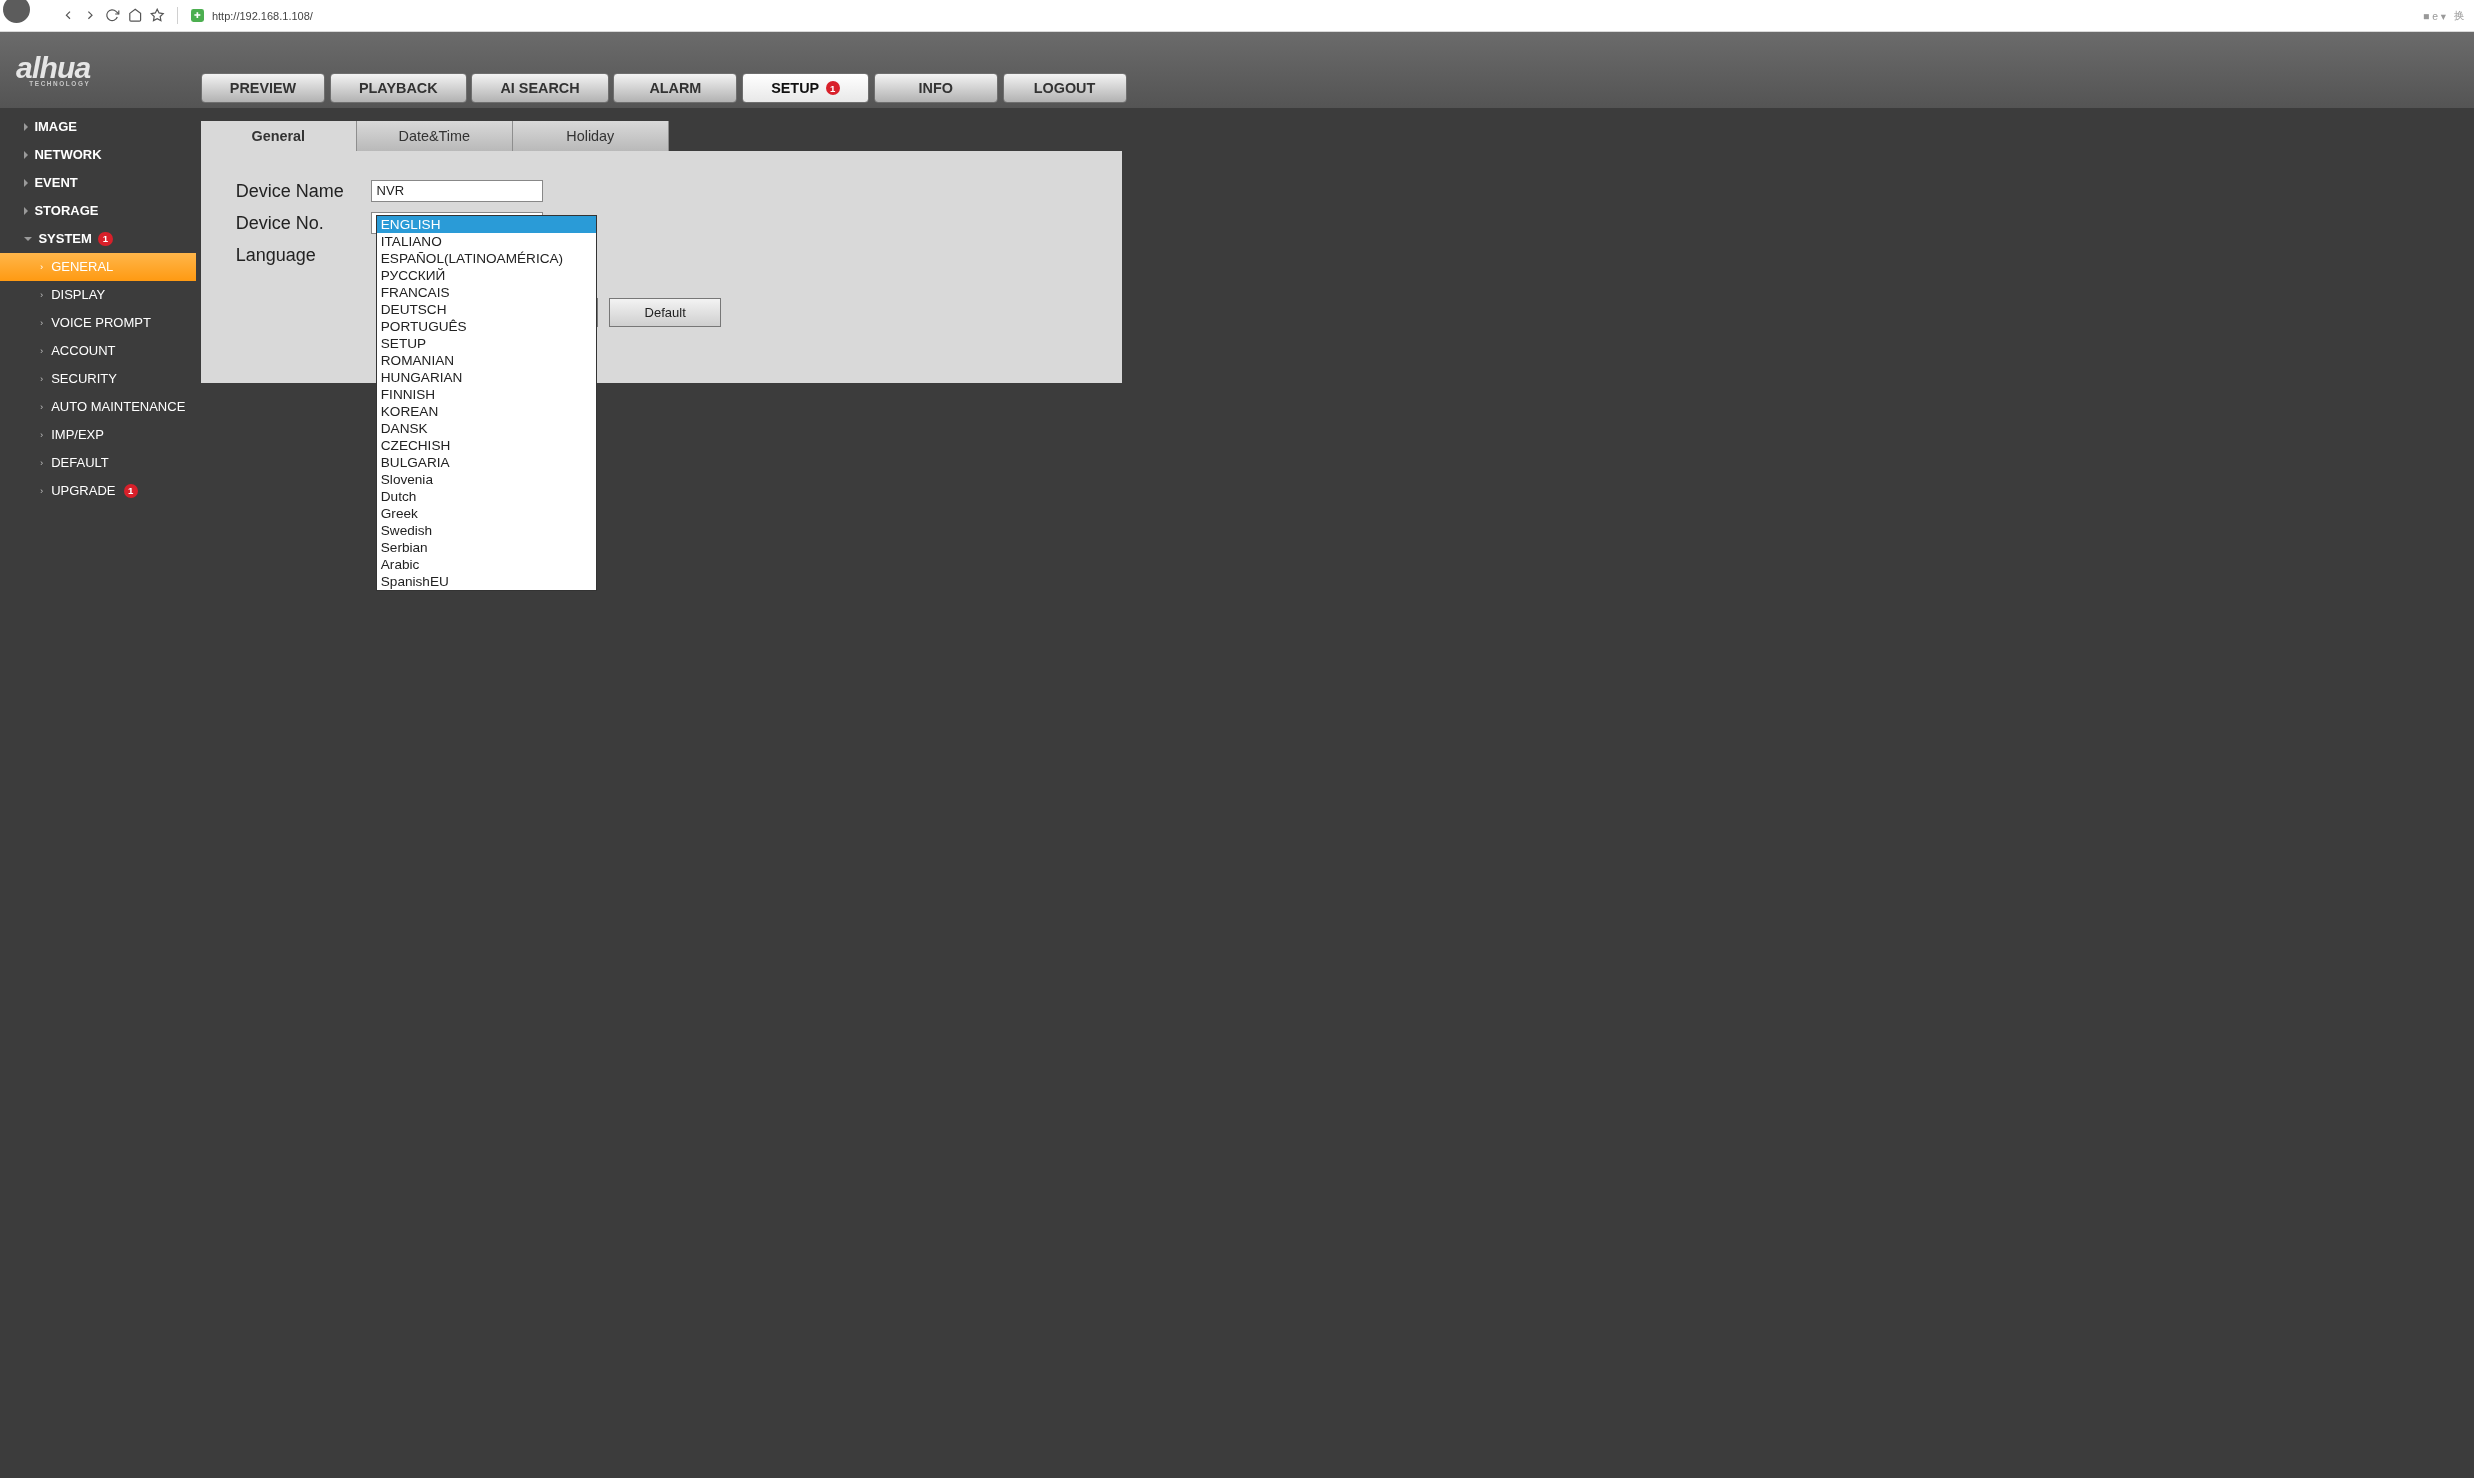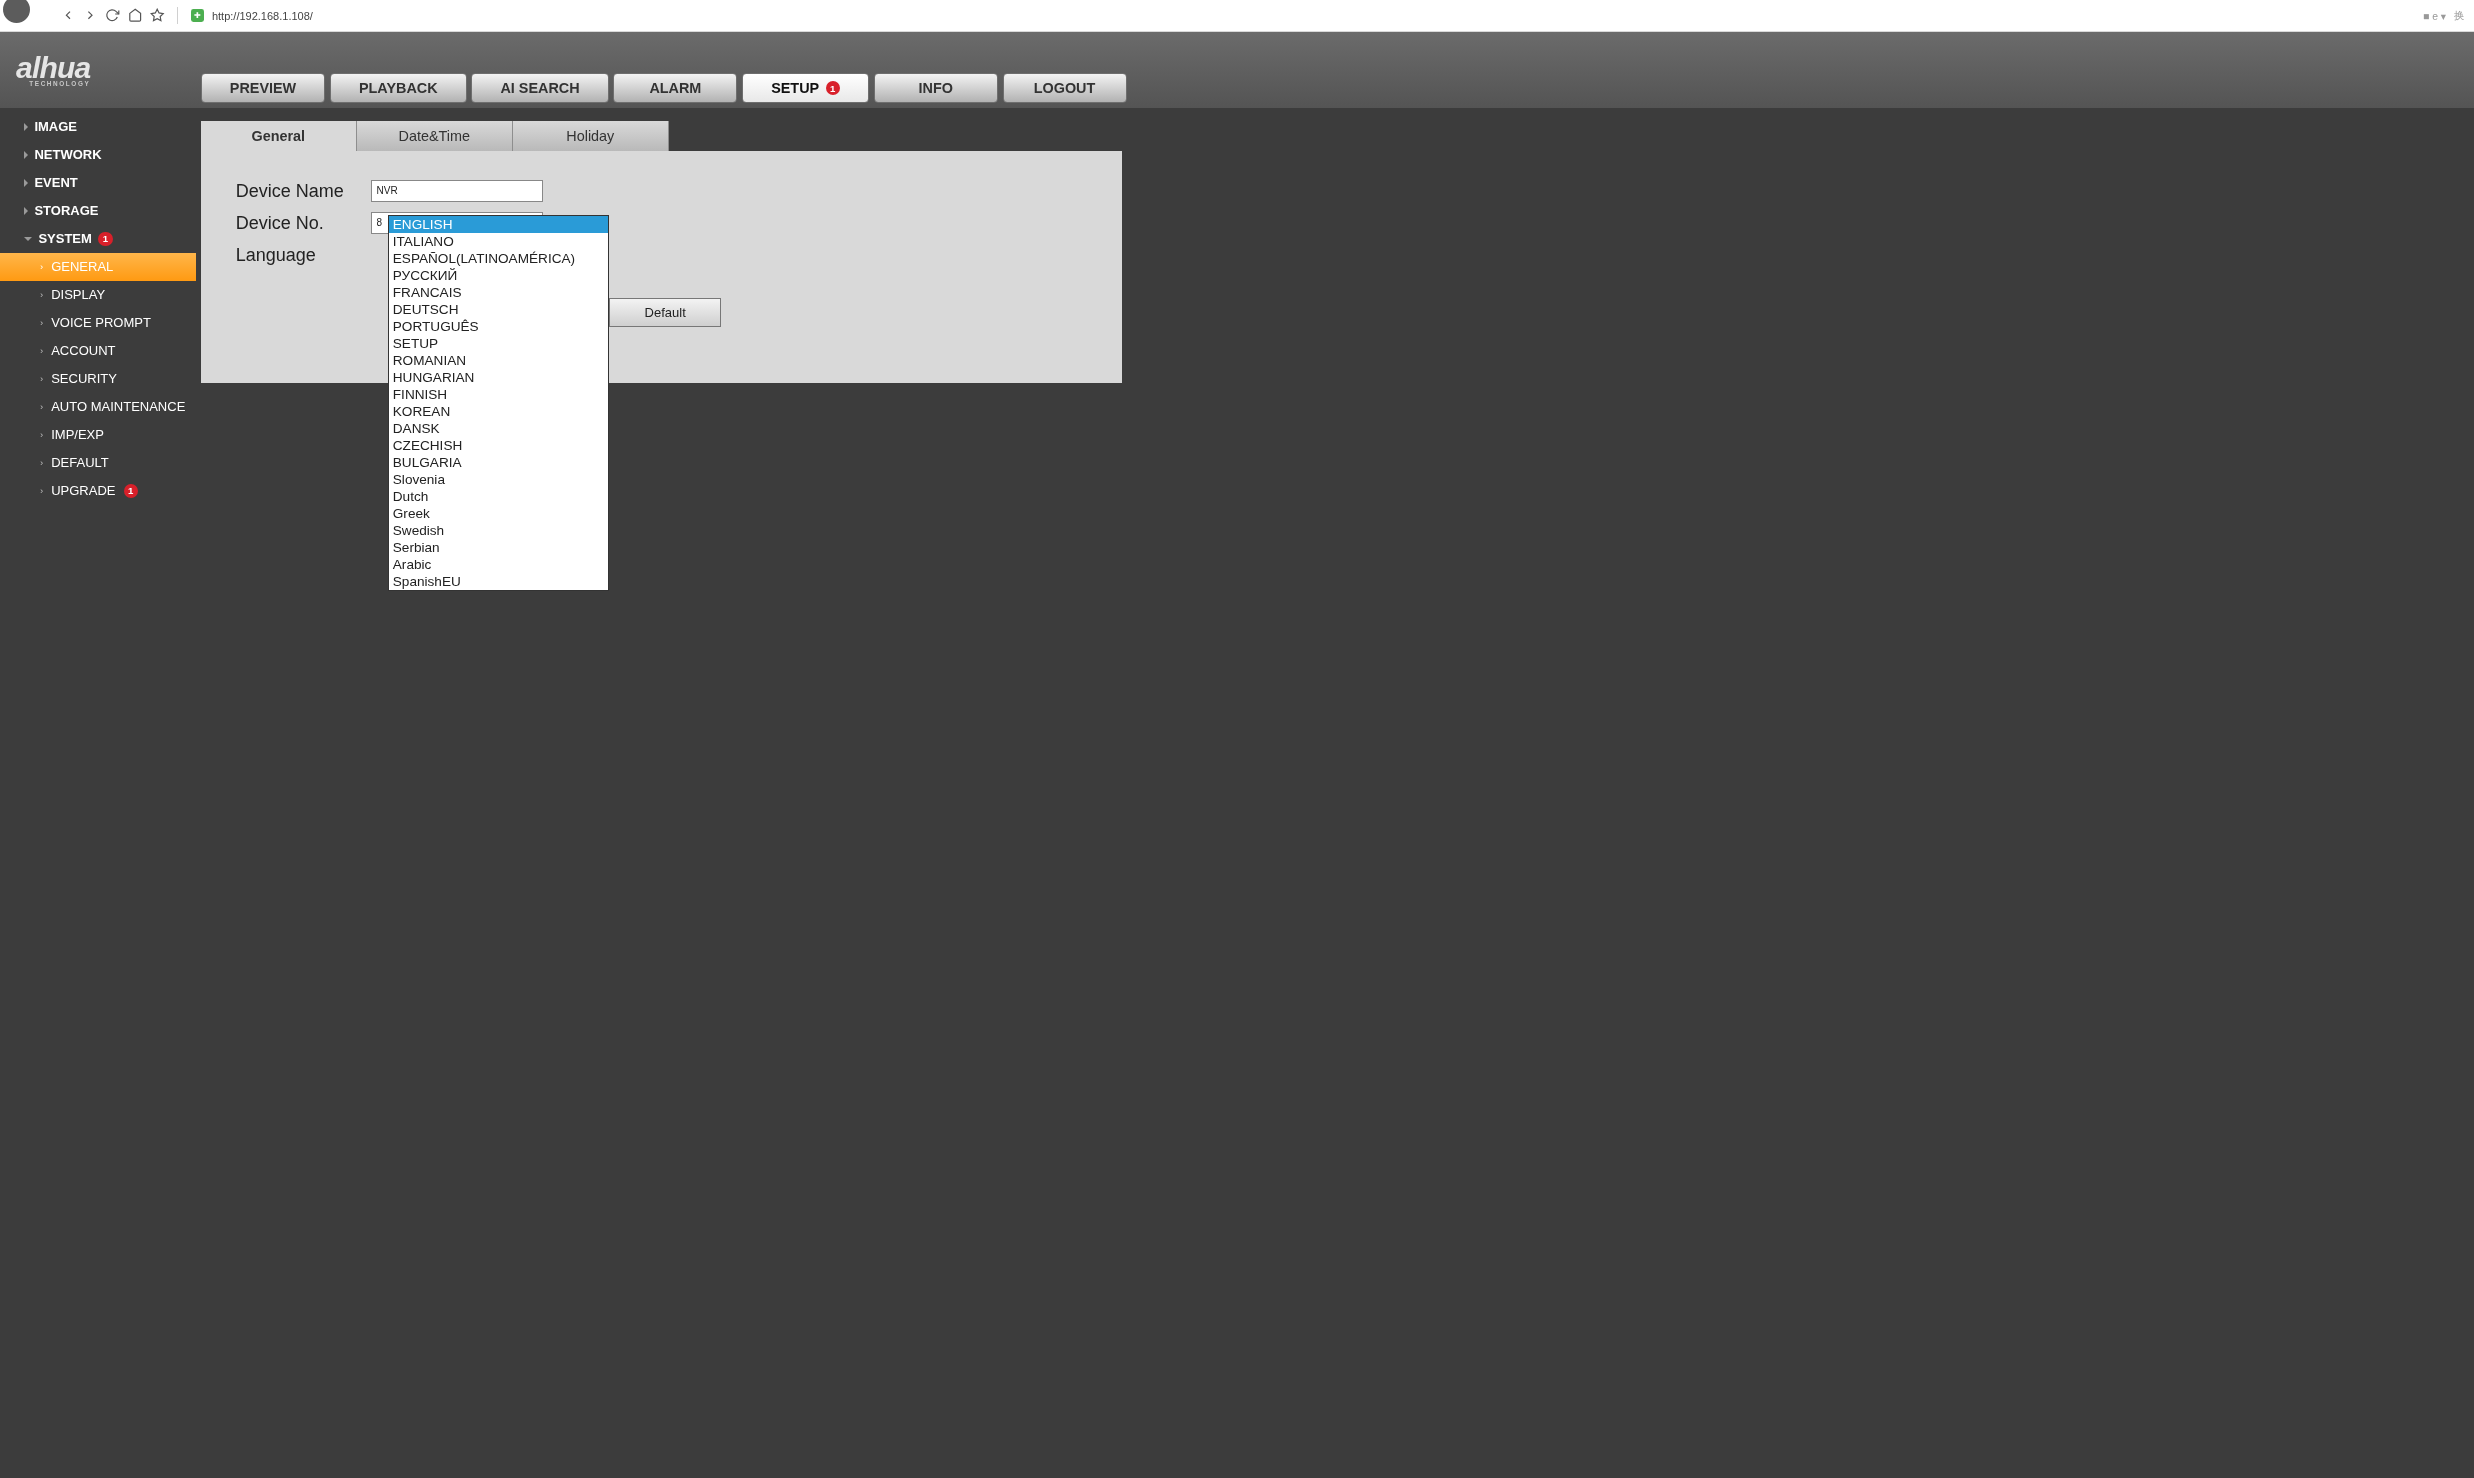--- a/index.html
+++ b/index.html
@@ -169,21 +169,21 @@
   .form-row {
     display: flex; align-items: center;
     height: 32px;
   }
   .form-label { width: 135px; font-size: 18px; color: #222; }
   .form-input {
     width: 172px; height: 22.4px;
     border: 0.8px solid #888;
     background: #fff;
     padding: 0 4.8px;
-    font-size: 10px;
+    font-size: 13px;
     color: #222;
   }
   .chk { width: 12px; height: 12px; }
   .chk-row { display:flex; align-items:center; gap:9.6px; height:32px; margin-left:-19px;}
   .buttons-row {
     display: flex; gap: 11.2px; margin-top: 27px; margin-left: 135px;
   }
   .btn {
     height: 29px; width: 112px;
     background: linear-gradient(#f3f3f3, #cfcfcf);
@@ -195,21 +195,20 @@
   
   .lang-list {
     position: absolute;
     left: 175px;
     top: 64px;
     width: 221px;
     background: #fff;
     border: 0.8px solid #333;
     z-index: 20;
     font-size: 13.6px;
-    margin-left: 12px;
   }
   .lang-opt {
     padding: 0px 4px;
     color: #222;
     cursor: pointer;
     line-height: 17px;
   }
   .lang-opt.sel {
     background: #2a9bd7;
     color: #fff;

